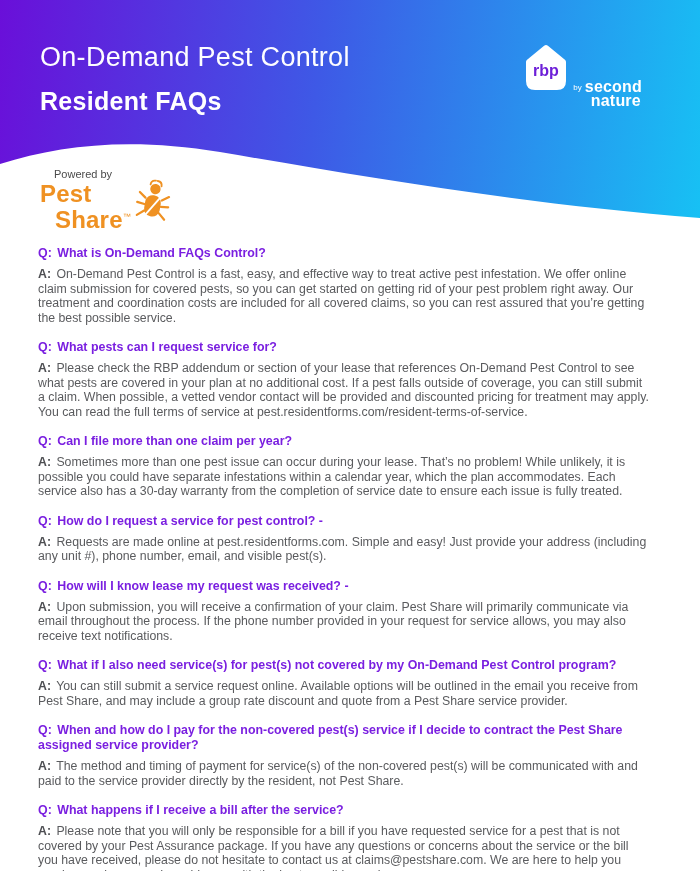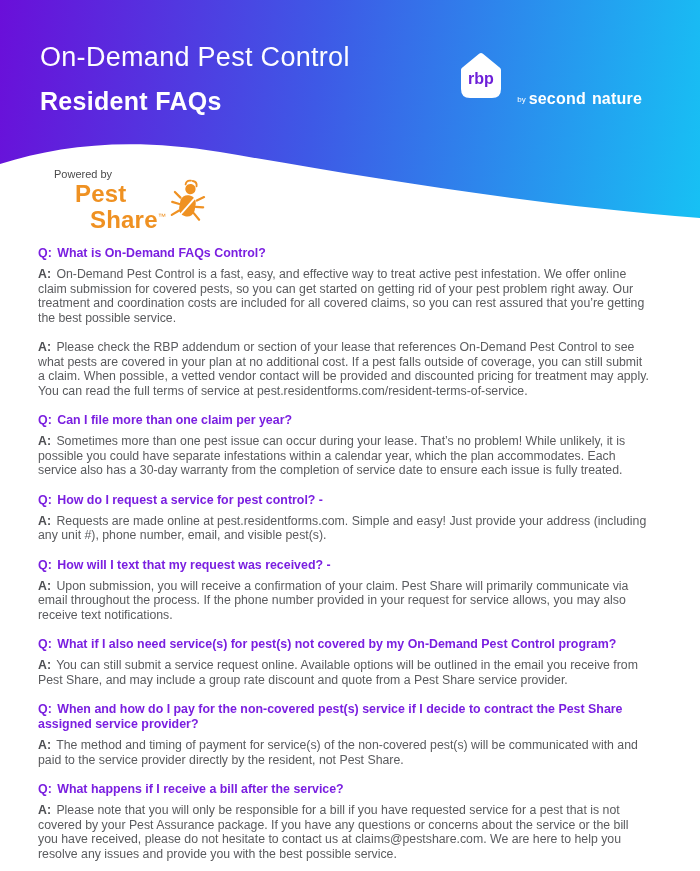--- a/index.html
+++ b/index.html
@@ -30,36 +30,36 @@
     margin:0; font-size:27px; font-weight:400; letter-spacing:.3px;
     color:#fdfdff;
   }
   .title-line2 {
     margin:14px 0 0 0; font-size:25px; font-weight:800; letter-spacing:.3px;
     color:#ffffff;
   }
 
   
   .brand-cluster {
-    position:absolute; top:48px; right:58px;
-    display:flex; align-items:flex-end; gap:9px;
+    position:absolute; top:40px; right:58px;
+    display:flex; align-items:flex-start; 
   }
   .rbp-badge { width:54px; height:58px; display:block; }
   .sn { display:flex; color:#fff;margin-top:40px; }
   .sn-by { font-size:8px; font-weight:400; margin:3px 3px 0 0; }
-  .sn-words { display:flex; font-weight:800;
+  .sn-words { display:flex; flex-direction:column; font-weight:800;
     font-size:16px; line-height:14px; letter-spacing:.2px; }
   .sn-w2 { margin-left:6px; }
 
   
   .powered {
     position:absolute; left:40px; top:168px;
   }
   .powered-label { font-size:11px; color:var(--powered-by-gray,#4a4a4a); margin:0 0 2px 14px; }
-  .ps-row { display:flex; align-items:flex-start; gap:4px;margin-left:35px; }
+  .ps-row { display:flex; align-items:flex-start; gap:4px; }
   .ps-words { display:flex; flex-direction:column; color:var(--pestshare-orange,#ef9122);
     font-weight:800; font-size:24px; line-height:23px; letter-spacing:.2px; }
   .ps-w2 { margin-left:15px; }
   .ps-tm { font-size:8px; vertical-align:super; font-weight:400; }
   .beetle { width:37px; height:44px; margin-top:-4px; }
 
   
   .faq-list { margin:16px 38px 0 38px; }
   .faq-item { margin:0; }
   .question {
@@ -134,35 +134,36 @@
   </div>
 
   <div class="faq-list">
 
     <div class="faq-item">
       <p class="question"><span class="q-prefix">Q:</span> <span>What is On-Demand FAQs Control?</span></p>
       <p class="answer"><span class="a-prefix">A:</span> <span>On-Demand Pest Control is a fast, easy, and effective way to treat active pest infestation. We offer online claim submission for covered pests, so you can get started on getting rid of your pest problem right away. Our treatment and coordination costs are included for all covered claims, so you can rest assured that you’re getting the best possible service.</span></p>
     </div>
 
     <div class="faq-item">
+      <p class="question"><span class="q-prefix">Q:</span> <span>What pests can I request service for?</span></p>
       <p class="answer"><span class="a-prefix">A:</span> <span>Please check the RBP addendum or section of your lease that references On-Demand Pest Control to see what pests are covered in your plan at no additional cost. If a pest falls outside of coverage, you can still submit a claim. When possible, a vetted vendor contact will be provided and discounted pricing for treatment may apply. You can read the full terms of service at pest.residentforms.com/resident-terms-of-service.</span></p>
     </div>
 
     <div class="faq-item">
       <p class="question"><span class="q-prefix">Q:</span> <span>Can I file more than one claim per year?</span></p>
       <p class="answer"><span class="a-prefix">A:</span> <span>Sometimes more than one pest issue can occur during your lease. That’s no problem! While unlikely, it is possible you could have separate infestations within a calendar year, which the plan accommodates. Each service also has a 30-day warranty from the completion of service date to ensure each issue is fully treated.</span></p>
     </div>
 
     <div class="faq-item">
       <p class="question"><span class="q-prefix">Q:</span> <span>How do I request a service for pest control? -</span></p>
       <p class="answer"><span class="a-prefix">A:</span> <span>Requests are made online at pest.residentforms.com. Simple and easy! Just provide your address (including any unit #), phone number, email, and visible pest(s).</span></p>
     </div>
 
     <div class="faq-item">
-      <p class="question"><span class="q-prefix">Q:</span> <span>How will I text that my request was received? -</span></p>
+      <p class="question"><span class="q-prefix">Q:</span> <span>How will I know lease my request was received? -</span></p>
       <p class="answer"><span class="a-prefix">A:</span> <span>Upon submission, you will receive a confirmation of your claim. Pest Share will primarily communicate via email throughout the process. If the phone number provided in your request for service allows, you may also receive text notifications.</span></p>
     </div>
 
     <div class="faq-item">
       <p class="question"><span class="q-prefix">Q:</span> <span>What if I also need service(s) for pest(s) not covered by my On-Demand Pest Control program?</span></p>
       <p class="answer"><span class="a-prefix">A:</span> <span>You can still submit a service request online. Available options will be outlined in the email you receive from Pest Share, and may include a group rate discount and quote from a Pest Share service provider.</span></p>
     </div>
 
     <div class="faq-item">
       <p class="question"><span class="q-prefix">Q:</span> <span>When and how do I pay for the non-covered pest(s) service if I decide to contract the Pest Share assigned service provider?</span></p>

